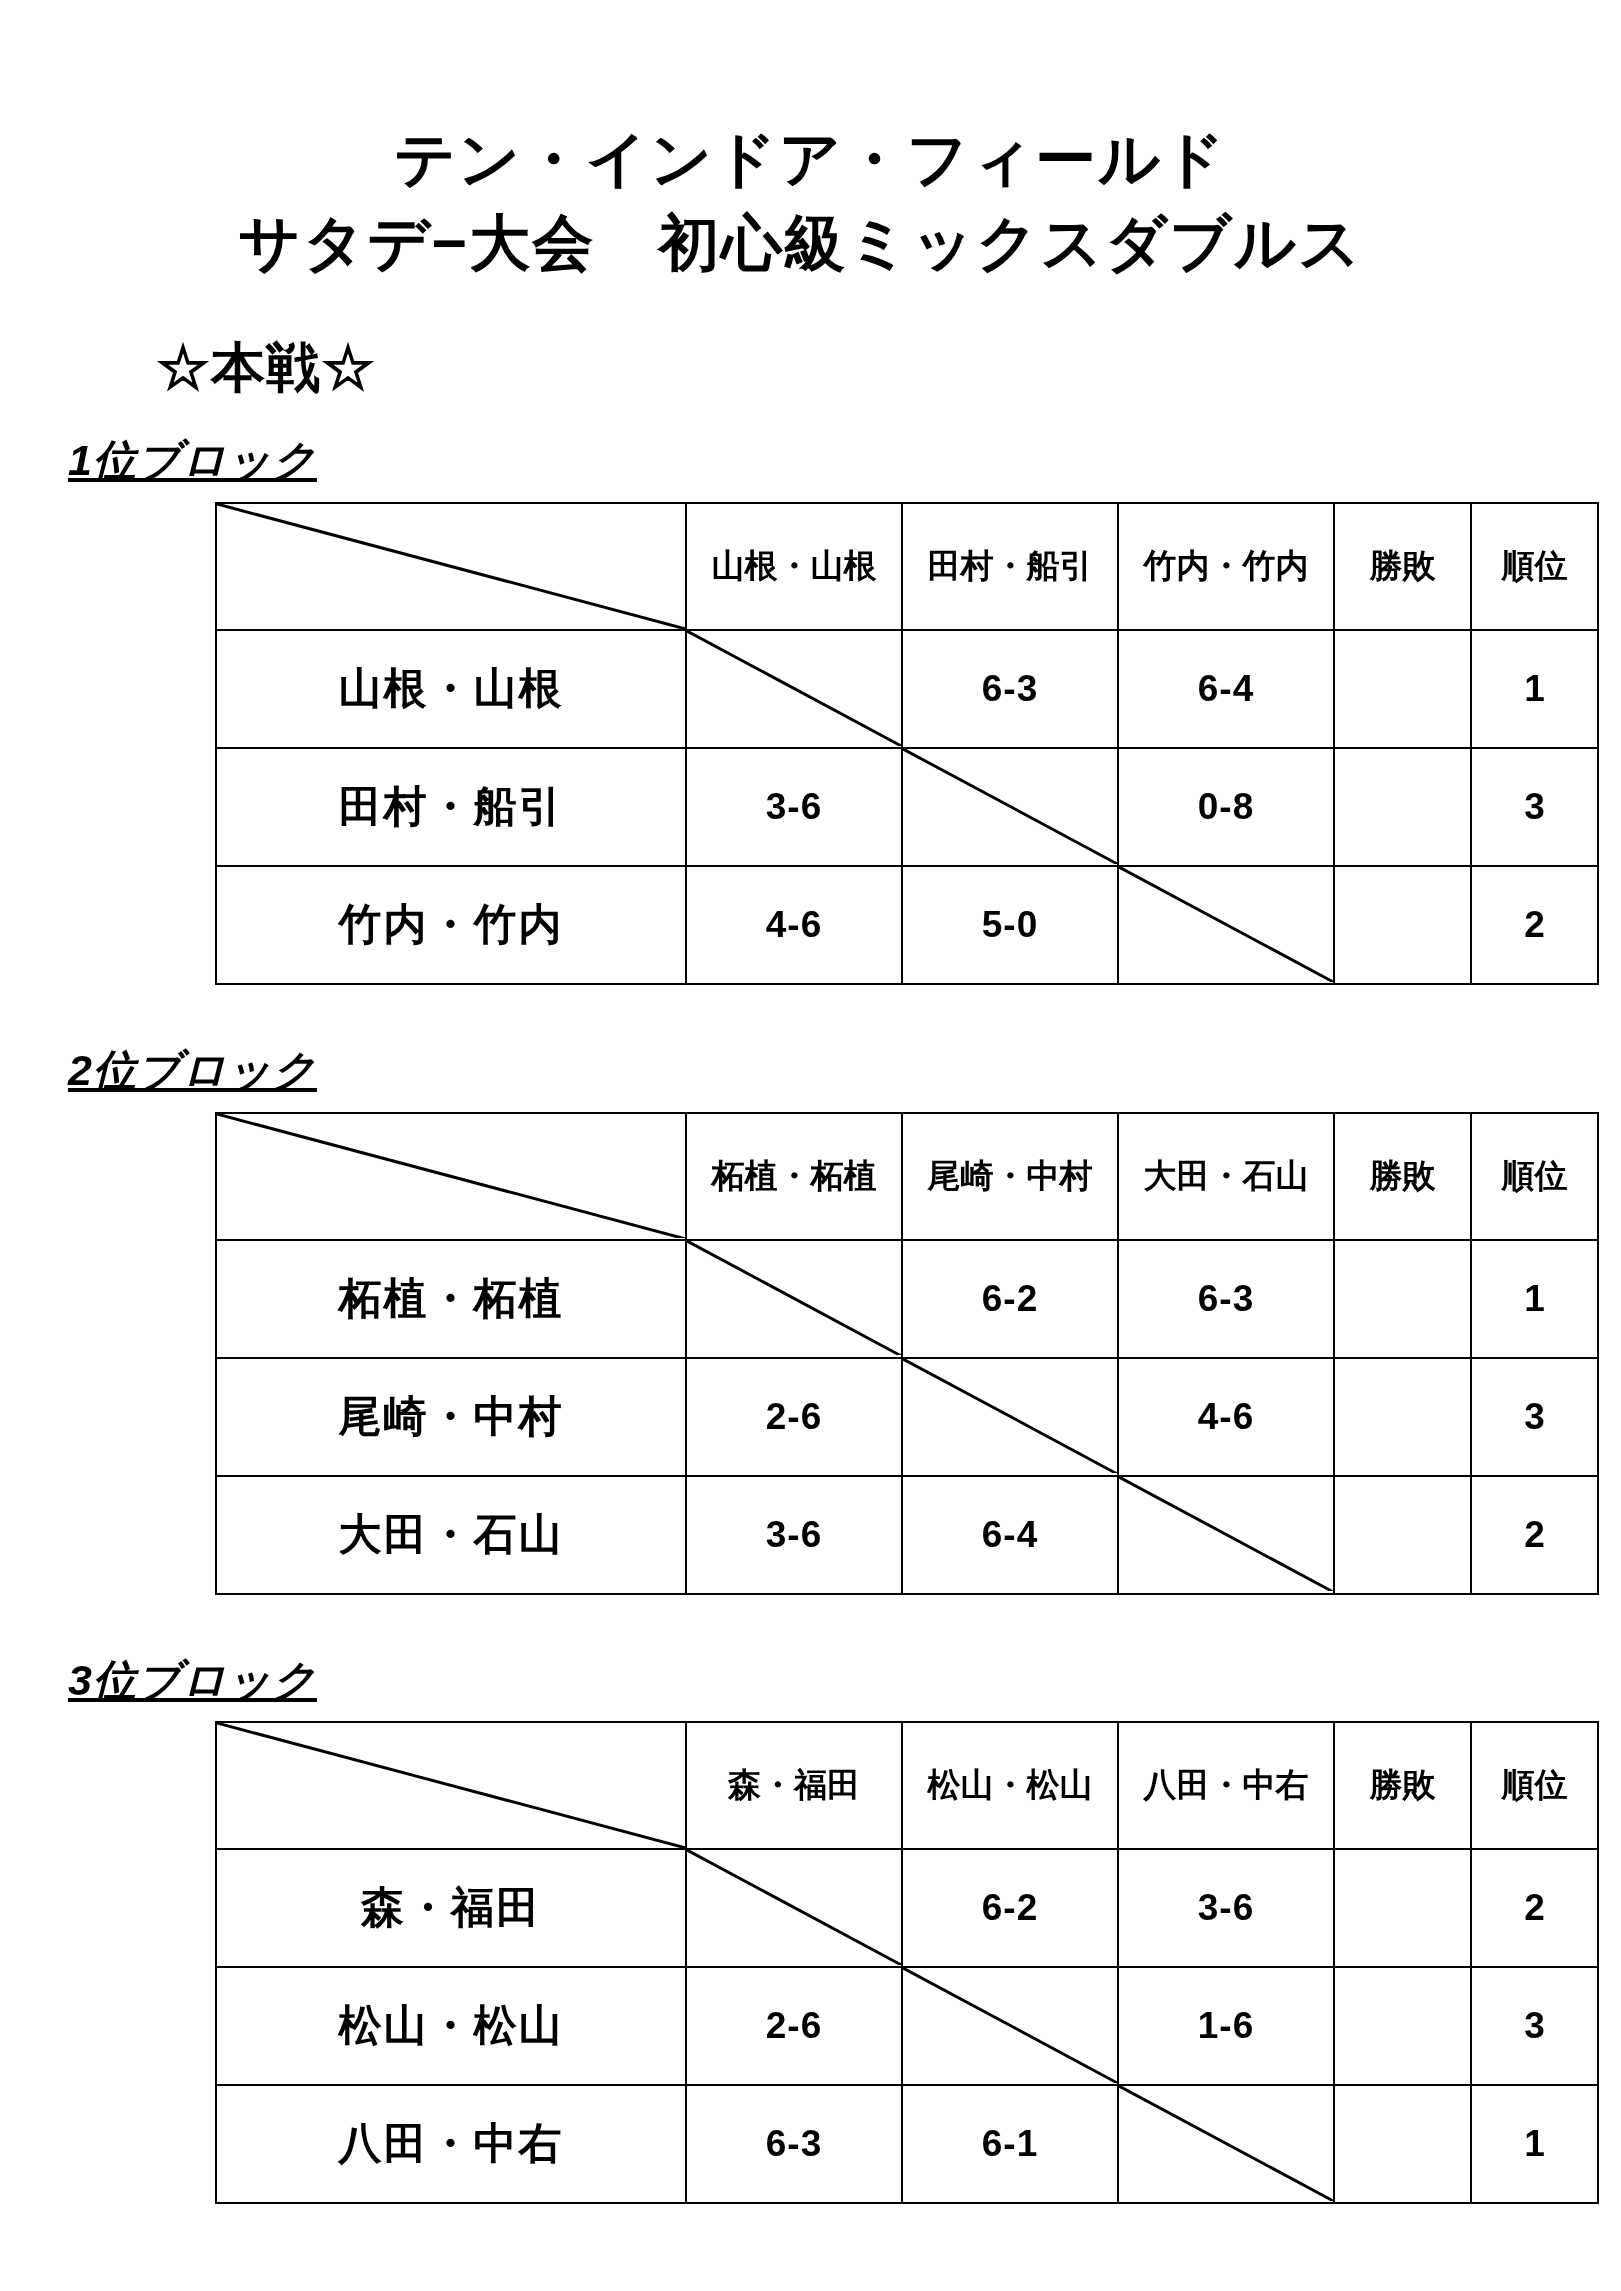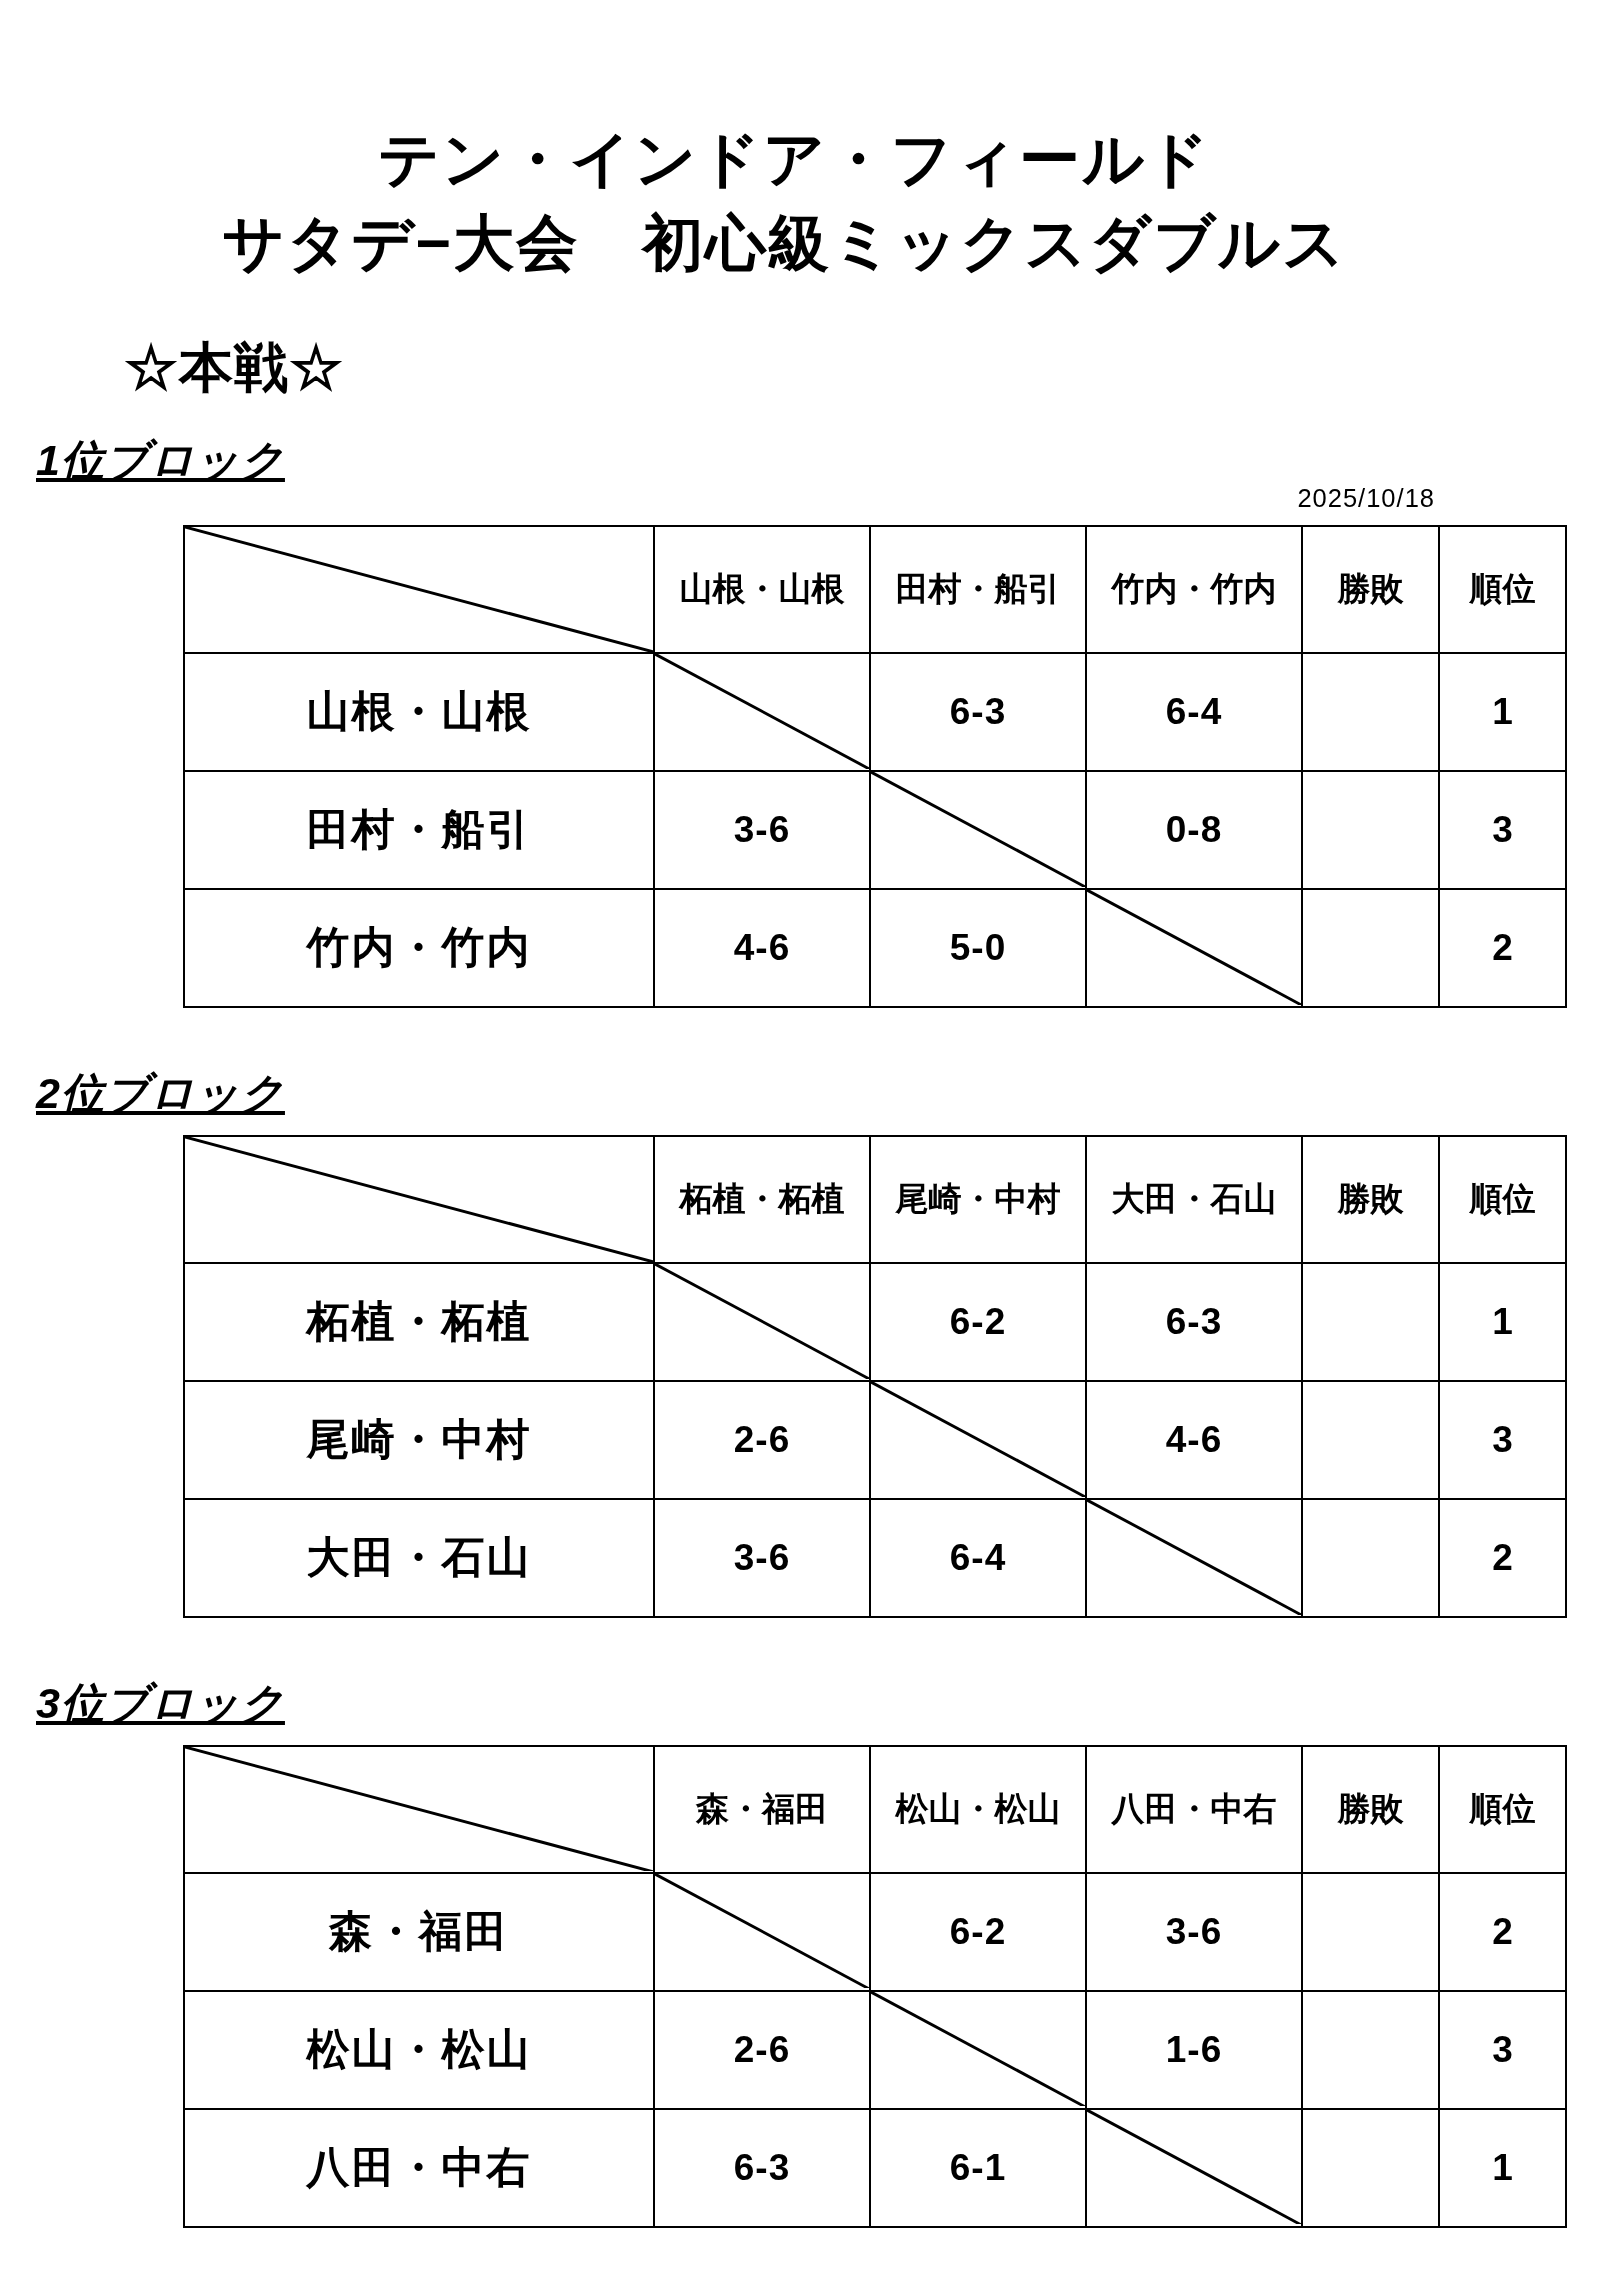--- a/index.html
+++ b/index.html
@@ -12,21 +12,21 @@
     height: 2292px;
     font-family: "Liberation Sans", sans-serif;
     color: #000000;
     position: relative;
     overflow: hidden;
   }
   .page {
     width: 1621px;
     height: 1944px;
     box-sizing: border-box;
-    padding: 118px 88px 0 36px;
+    padding: 118px 88px 0 68px;
     position: relative;
   }
   .title {
     text-align: center;
     font-size: 61px;
     font-weight: bold;
     letter-spacing: 2px;
     line-height: 1.35;
     white-space: nowrap;
   }
@@ -144,21 +144,20 @@
 <div class="page">
 
   <div class="title">
     <div class="title-line1">テン・インドア・フィールド</div>
     <div class="title-line2">サタデ−大会　初心級ミックスダブルス</div>
   </div>
 
   <div class="section-heading">☆本戦☆</div>
 
   <div class="block-heading">1位ブロック</div>
-  <div class="date-row">2025/10/18</div>
 
   <div class="table-wrap">
     <table class="block">
       <colgroup>
         <col class="c-name">
           <col class="c-opp">
           <col class="c-opp">
           <col class="c-opp">
           <col class="c-res">
           <col class="c-rank">

